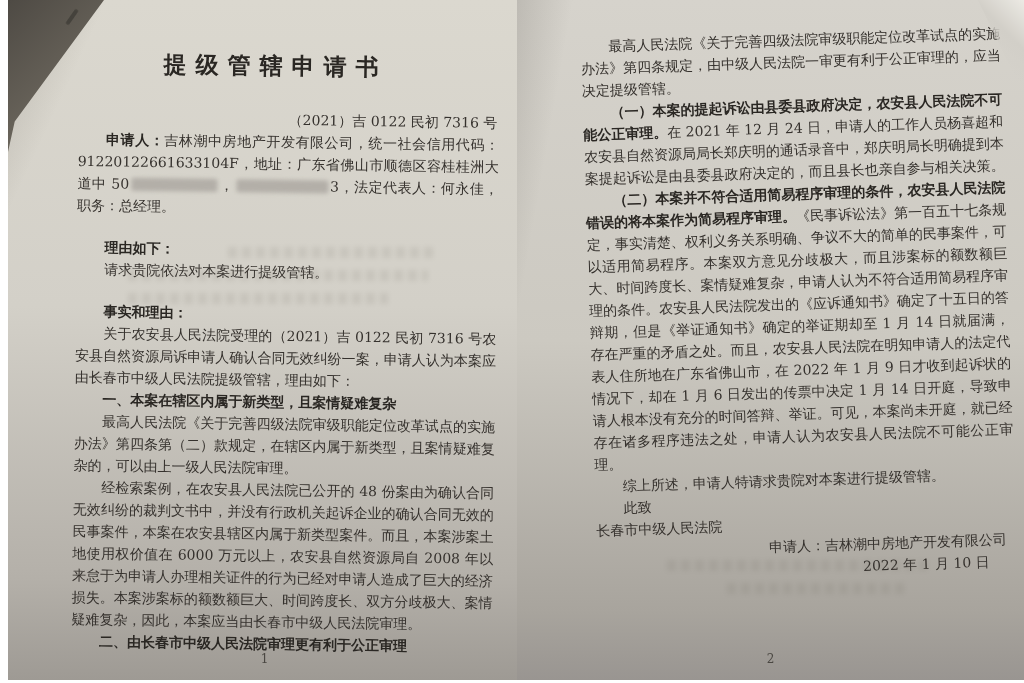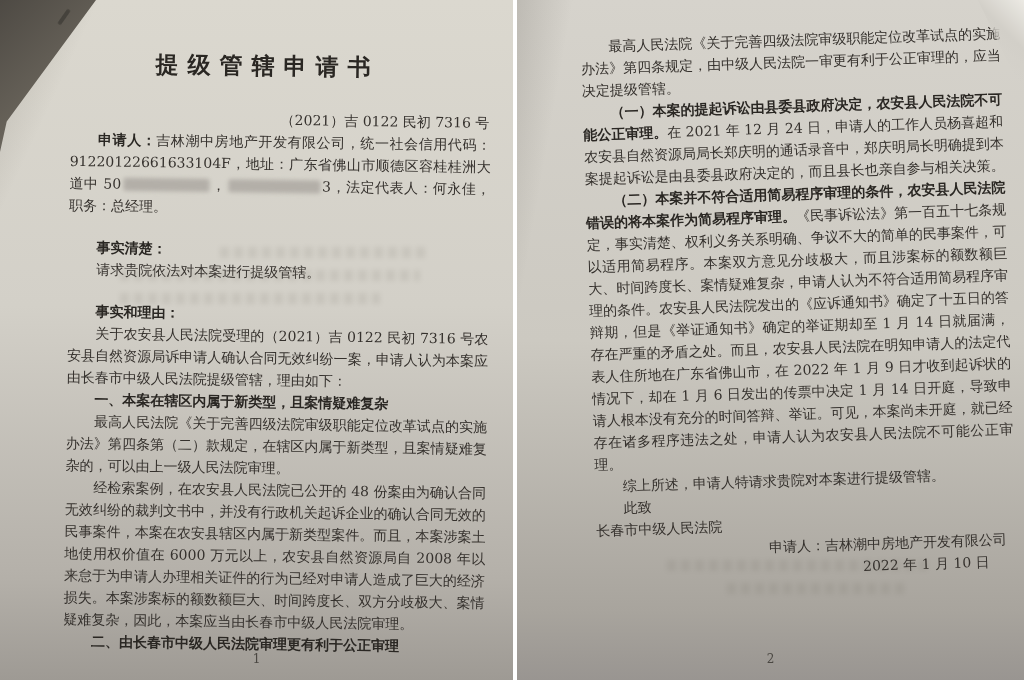--- a/index.html
+++ b/index.html
@@ -1,20 +1,20 @@
 <!DOCTYPE html>
 <html><head>
 <meta charset="utf-8">
 <style>
   html,body{margin:0;padding:0;background:#ffffff;}
   .stage{position:relative;width:1024px;height:683px;background:#ffffff;overflow:hidden;
          font-family:"DejaVu Serif","Liberation Serif",serif;color:#35312d;}
   
   .photo{position:absolute;top:0;height:680px;overflow:hidden;}
-  .photo.left{left:0;width:513px;
+  .photo.left{left:8px;width:513px;
     background:
       linear-gradient(115deg, rgba(88,82,74,.25), rgba(88,82,74,0) 12%),
       linear-gradient(to bottom,#dbd8cf 0%,#d3d0c8 45%,#b4b0a9 85%,#9e9a94 100%);}
   .photo.right{left:517px;width:507px;
     background:
       linear-gradient(100deg, rgba(80,76,70,.18), rgba(80,76,70,0) 9%),
       linear-gradient(to bottom,#d6d3cc 0%,#ccc9c1 50%,#a8a49d 90%,#999591 100%);}
   
   .corner-dark{position:absolute;top:0;left:0;width:96px;height:152px;
     background:linear-gradient(135deg,#4e4a44 0%,#676259 55%,#7b766e 100%);
@@ -50,21 +50,21 @@
 </head>
 <body>
 
 <div class="stage">
 
   <div class="photo left">
     <div class="page-text">
         <div class="blk title"><span class="b">提级管辖申请书</span></div>
         <div class="blk caseno"><span>（2021）吉 0122 民初 7316 号</span></div>
         <div class="blk para"><span class="b">申请人：</span><span>吉林潮中房地产开发有限公司，统一社会信用代码：91220122661633104F，地址：广东省佛山市顺德区容桂桂洲大道中 50</span><span class="redact" style="width: 86px;"></span><span>，</span><span class="redact" style="width: 92px;"></span><span>3，法定代表人：何永佳，职务：总经理。</span></div>
-        <div class="blk heading mt"><span class="b">事实清楚：</span></div>
+        <div class="blk heading mt"><span class="b">理由如下：</span></div>
         <div class="blk para"><span>请求贵院依法对本案进行提级管辖。</span></div>
         <div class="blk heading mt"><span class="b">事实和理由：</span></div>
         <div class="blk para"><span>关于农安县人民法院受理的（2021）吉 0122 民初 7316 号农安县自然资源局诉申请人确认合同无效纠纷一案，申请人认为本案应由长春市中级人民法院提级管辖，理由如下：</span></div>
         <div class="blk heading"><span class="b">一、本案在辖区内属于新类型，且案情疑难复杂</span></div>
         <div class="blk para"><span>最高人民法院《关于完善四级法院审级职能定位改革试点的实施办法》第四条第（二）款规定，在辖区内属于新类型，且案情疑难复杂的，可以由上一级人民法院审理。</span></div>
         <div class="blk para"><span>经检索案例，在农安县人民法院已公开的 48 份案由为确认合同无效纠纷的裁判文书中，并没有行政机关起诉企业的确认合同无效的民事案件，本案在农安县辖区内属于新类型案件。而且，本案涉案土地使用权价值在 6000 万元以上，农安县自然资源局自 2008 年以来怠于为申请人办理相关证件的行为已经对申请人造成了巨大的经济损失。本案涉案标的额数额巨大、时间跨度长、双方分歧极大、案情疑难复杂，因此，本案应当由长春市中级人民法院审理。</span></div>
         <div class="blk heading"><span class="b">二、由长春市中级人民法院审理更有利于公正审理</span></div>
       </div>
     <div class="ghost" style="left:220px;top:247px;width:210px;"></div>
     <div class="ghost" style="left:120px;top:270px;width:300px;"></div>

